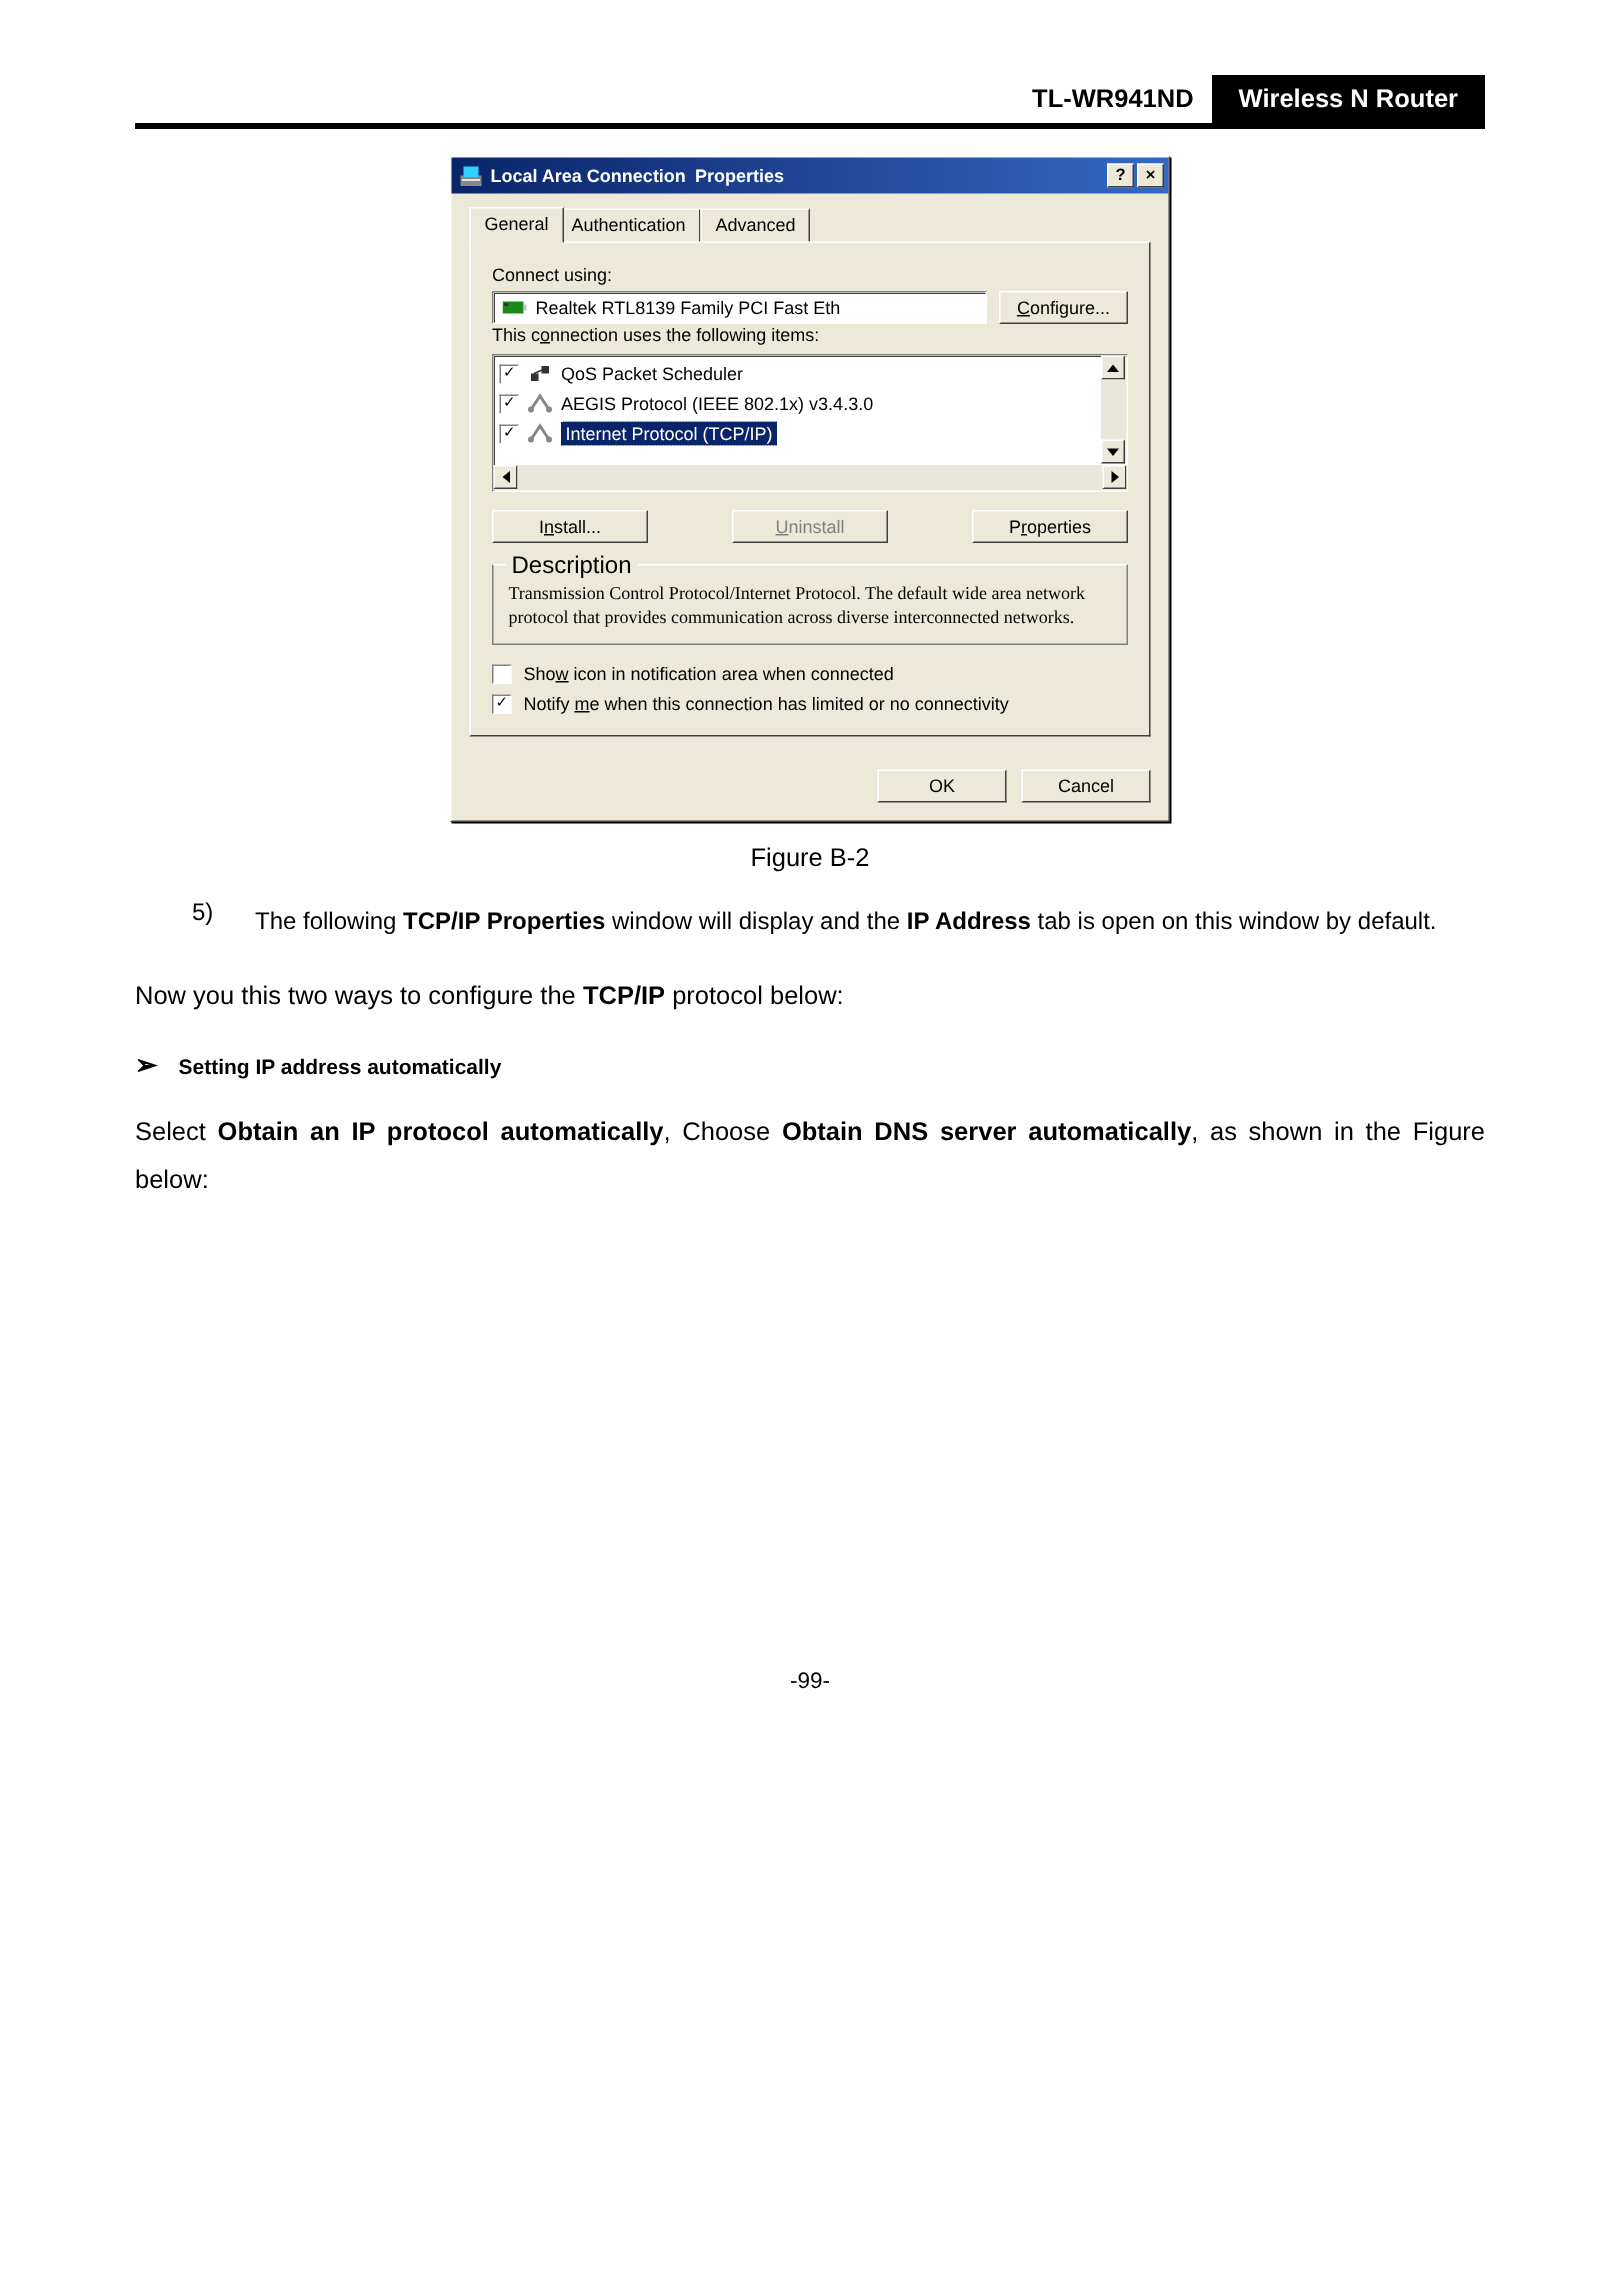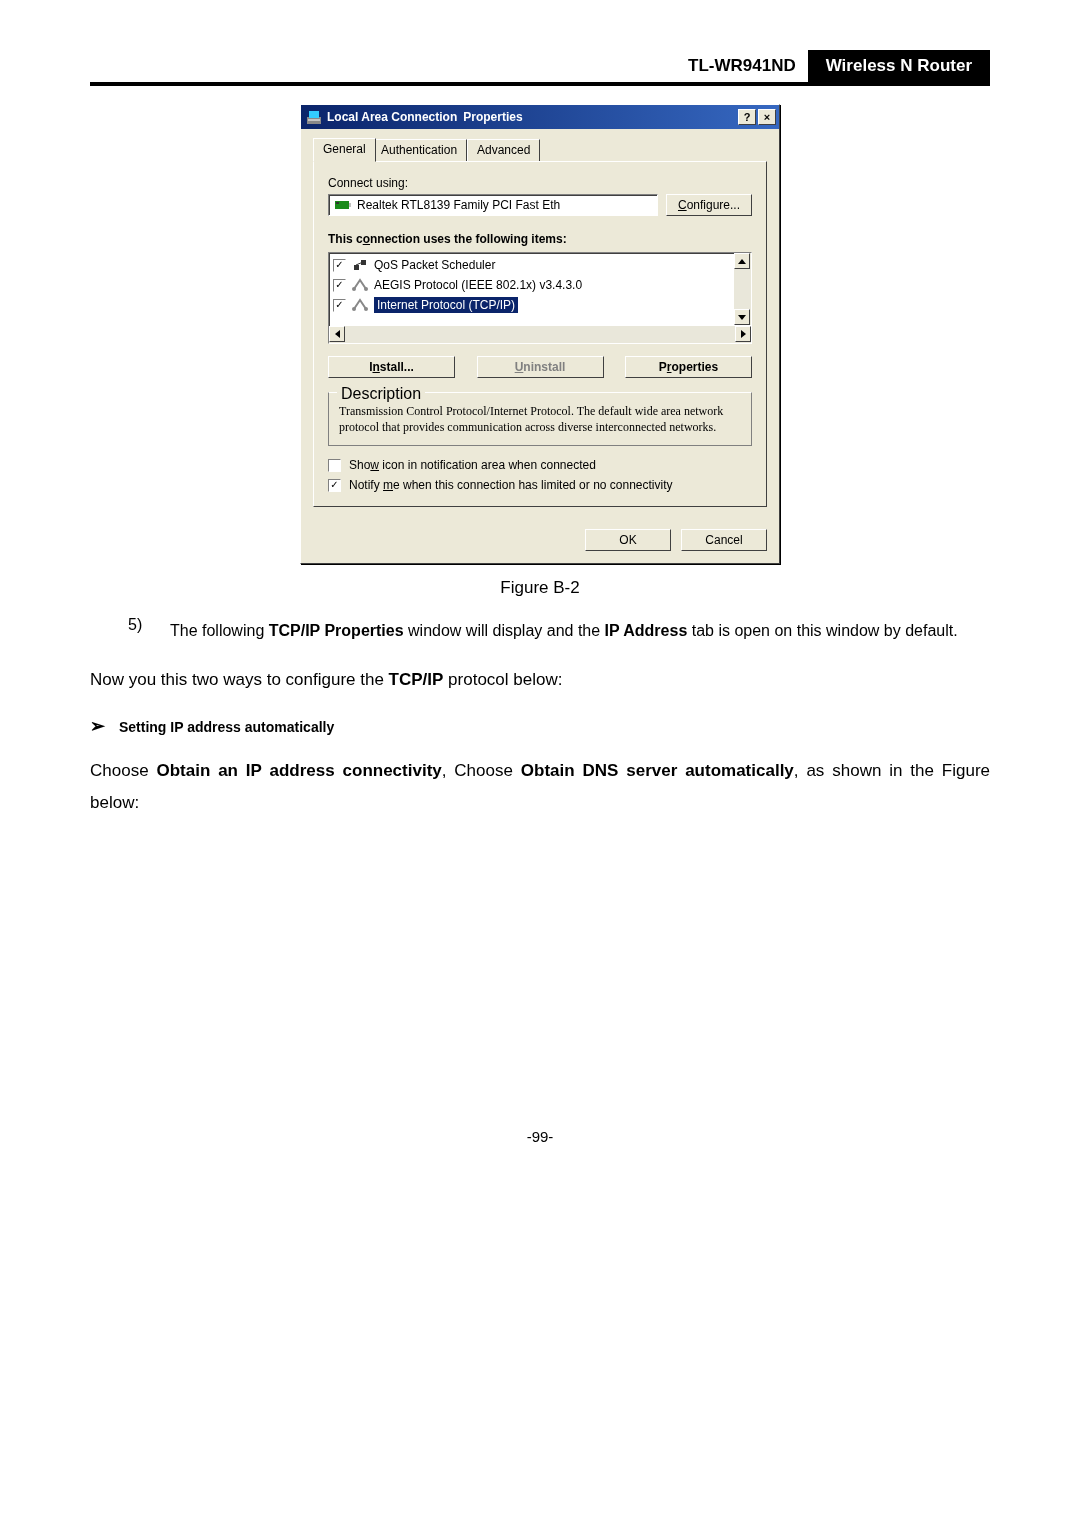--- a/index.html
+++ b/index.html
@@ -187,21 +187,21 @@
     display: flex; align-items: center; justify-content: center;
   }
   .vscroll .track, .hscroll .track { flex: 1; background: #e9e7da; }
   .arrow { width:0;height:0; }
   .arrow.up { border-left:4px solid transparent;border-right:4px solid transparent;border-bottom:5px solid #000; }
   .arrow.down{ border-left:4px solid transparent;border-right:4px solid transparent;border-top:5px solid #000; }
   .arrow.left{ border-top:4px solid transparent;border-bottom:4px solid transparent;border-right:5px solid #000; }
   .arrow.right{border-top:4px solid transparent;border-bottom:4px solid transparent;border-left:5px solid #000; }
 
   .btn-row { display: flex; justify-content: space-between; margin-top: 12px; }
-  .btn-row .w-btn { width: 127px; font-weight: bold; }
+  .btn-row .w-btn { width: 104px; }
 
   .groupbox {
     border: 1px solid var(--btn-shadow);
     border-top-color: var(--btn-light);
     margin-top: 14px;
     padding: 10px 10px 10px 10px;
     position: relative;
   }
   .groupbox::before {
     content: attr(data-legend);
@@ -291,21 +291,21 @@
                   <rect x="1" y="3" width="3" height="2" fill="#333"></rect>
                 </svg>
               </span>
               <span>Realtek RTL8139 Family PCI Fast Eth</span>
             </div>
             <div class="w-btn">
               <span><span class="underline-key">C</span><span></span>onfigure...</span>
             </div>
           </div>
 
-          <div class="label" style="margin-top:16px;font-weight:bold;">
+          <div class="label" style="">
             <span>This c<span class="underline-key">o</span>nnection uses the following items:</span>
           </div>
 
           <div class="items-area">
             <div class="listbox">
               <div class="listbox-inner">
                 <div class="li-row">
                   <span class="li-check">✓</span>
                   <span class="li-icon">
                     <svg viewBox="0 0 16 16">
@@ -402,18 +402,18 @@
 
   <p class="body-p">
     <span>Now you this two ways to configure the </span><b>TCP/IP</b><span> protocol below:</span>
   </p>
 
   <div class="arrow-bullet">
     <span>Setting IP address automatically</span>
   </div>
 
   <p class="body-p" style="text-align:justify;">
-    <span>Choose </span><b>Obtain an IP address connectivity</b><span>, Choose </span><b>Obtain DNS server automatically</b><span>, as shown in the Figure below:</span>
+    <span>Select </span><b>Obtain an IP protocol automatically</b><span>, Choose </span><b>Obtain DNS server automatically</b><span>, as shown in the Figure below:</span>
   </p>
 
   <div class="page-num">-99-</div>
 
 </div>
 
 </body></html>

